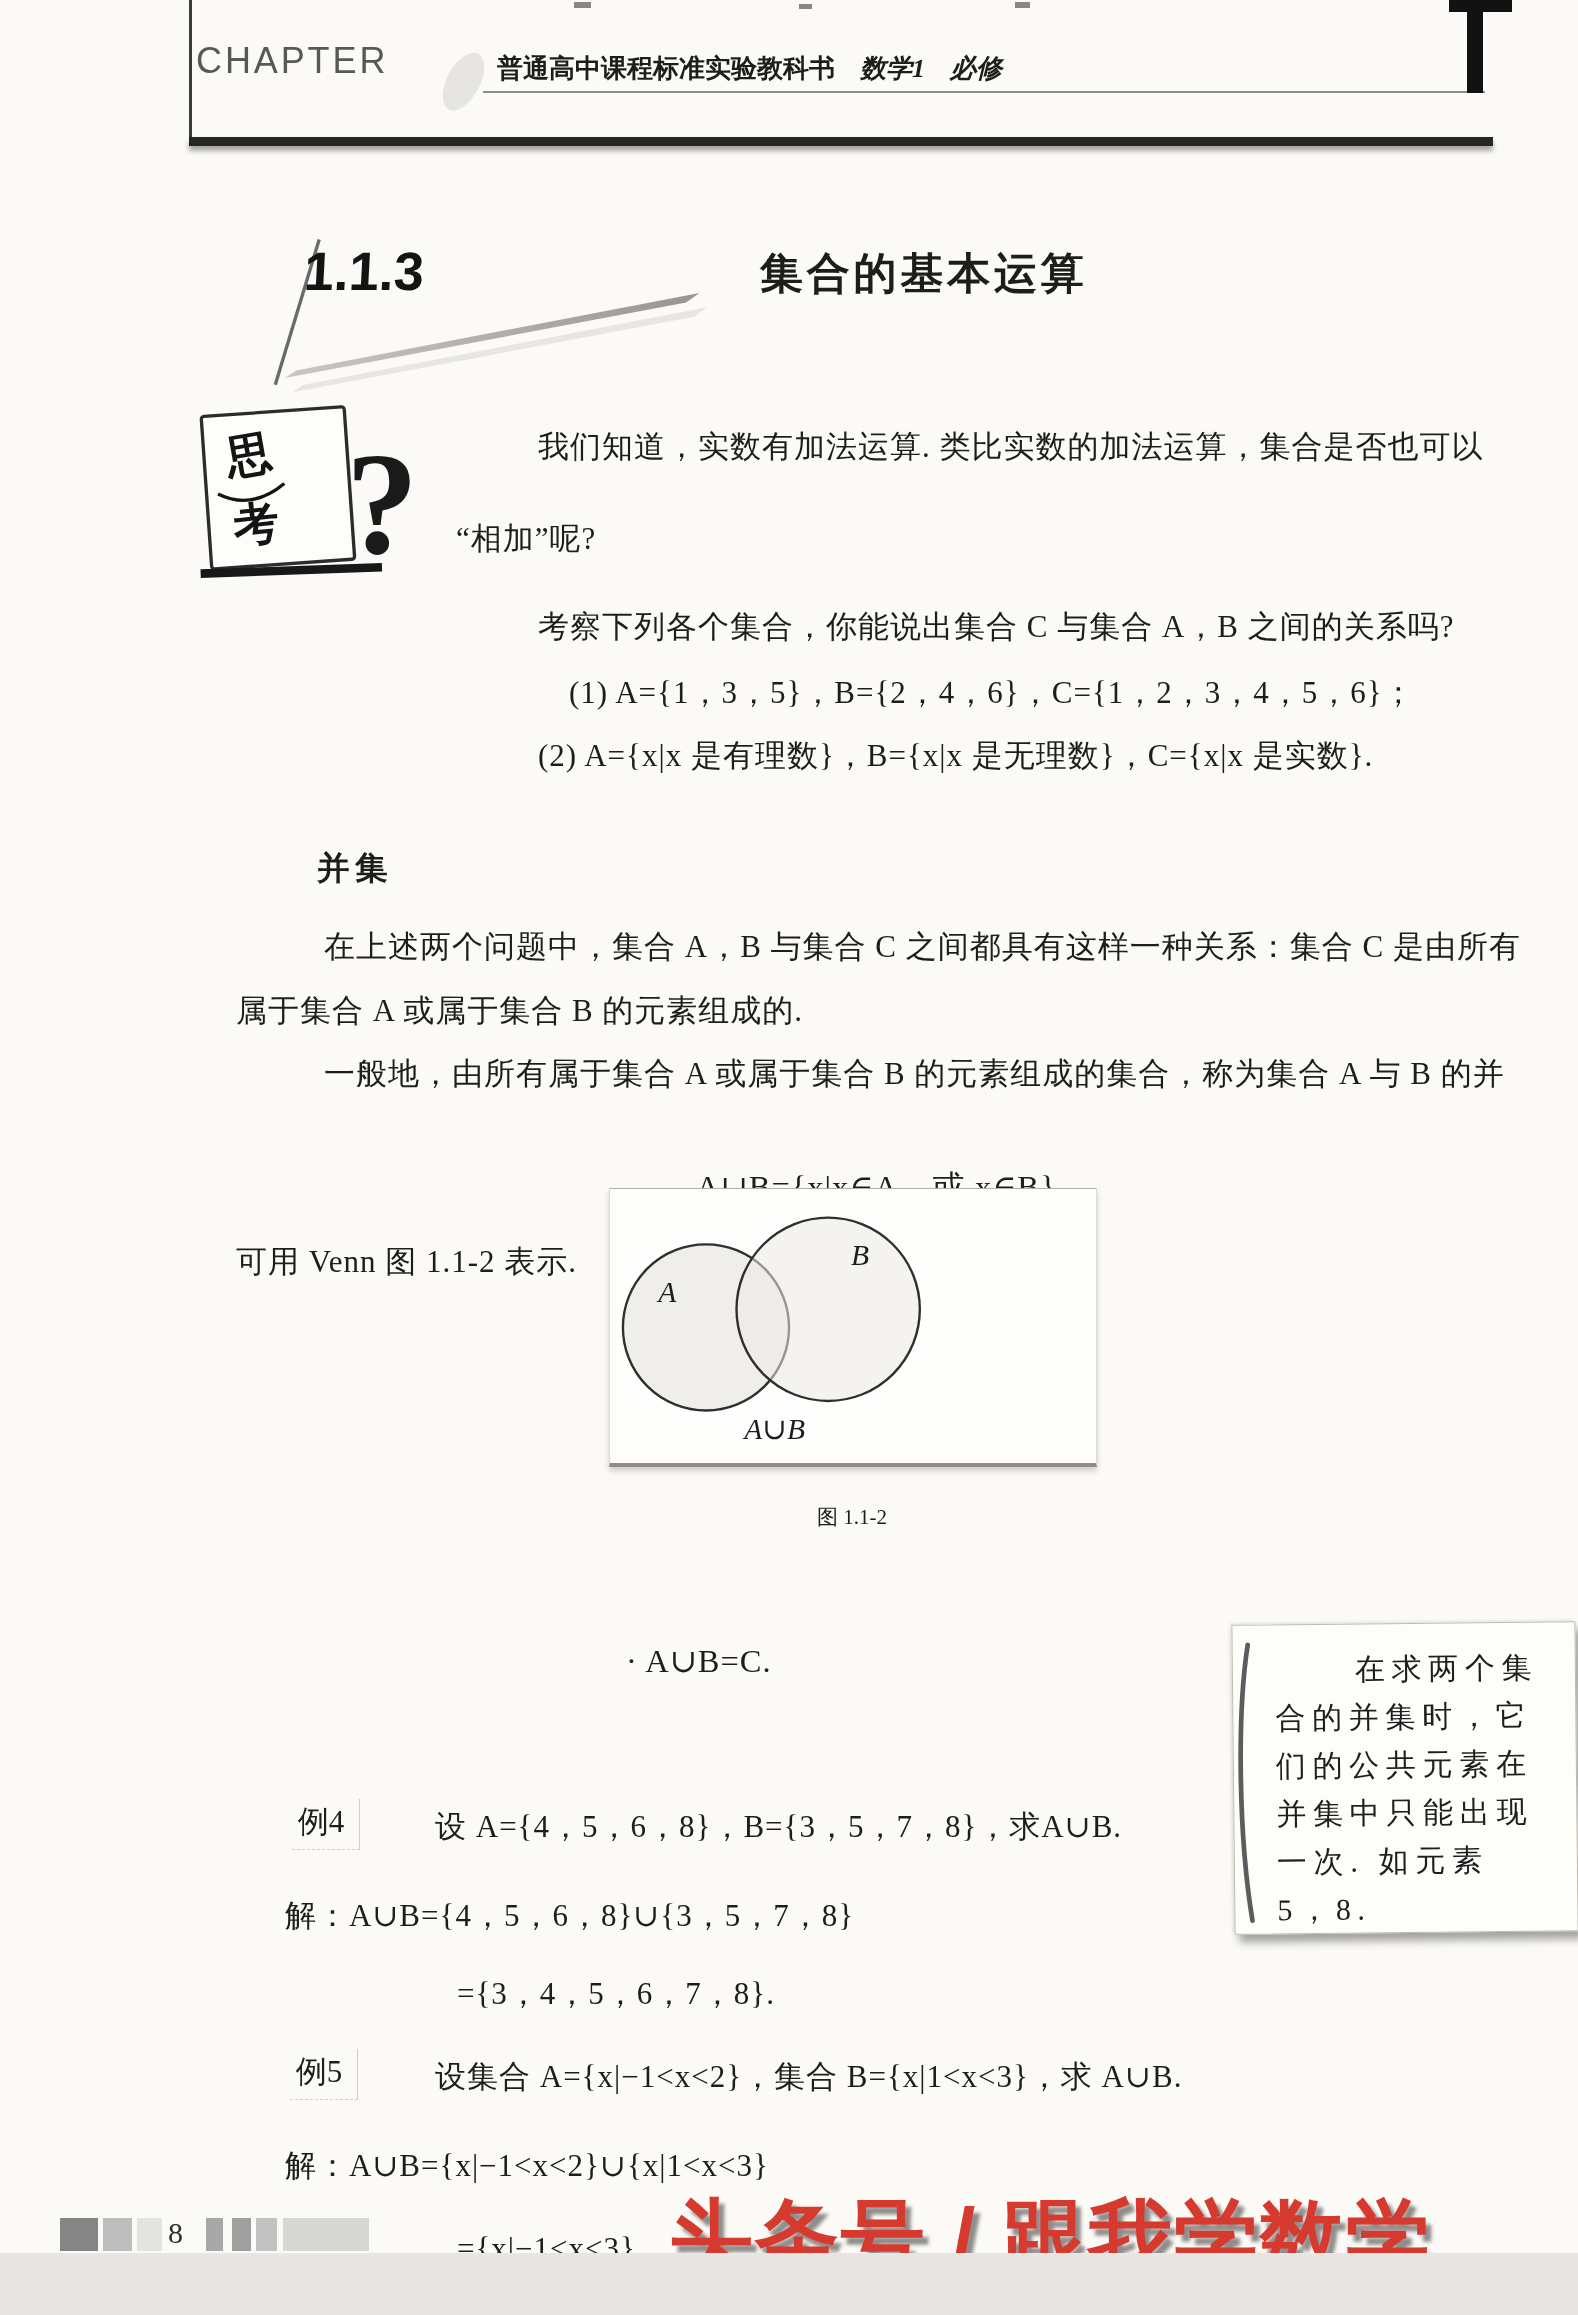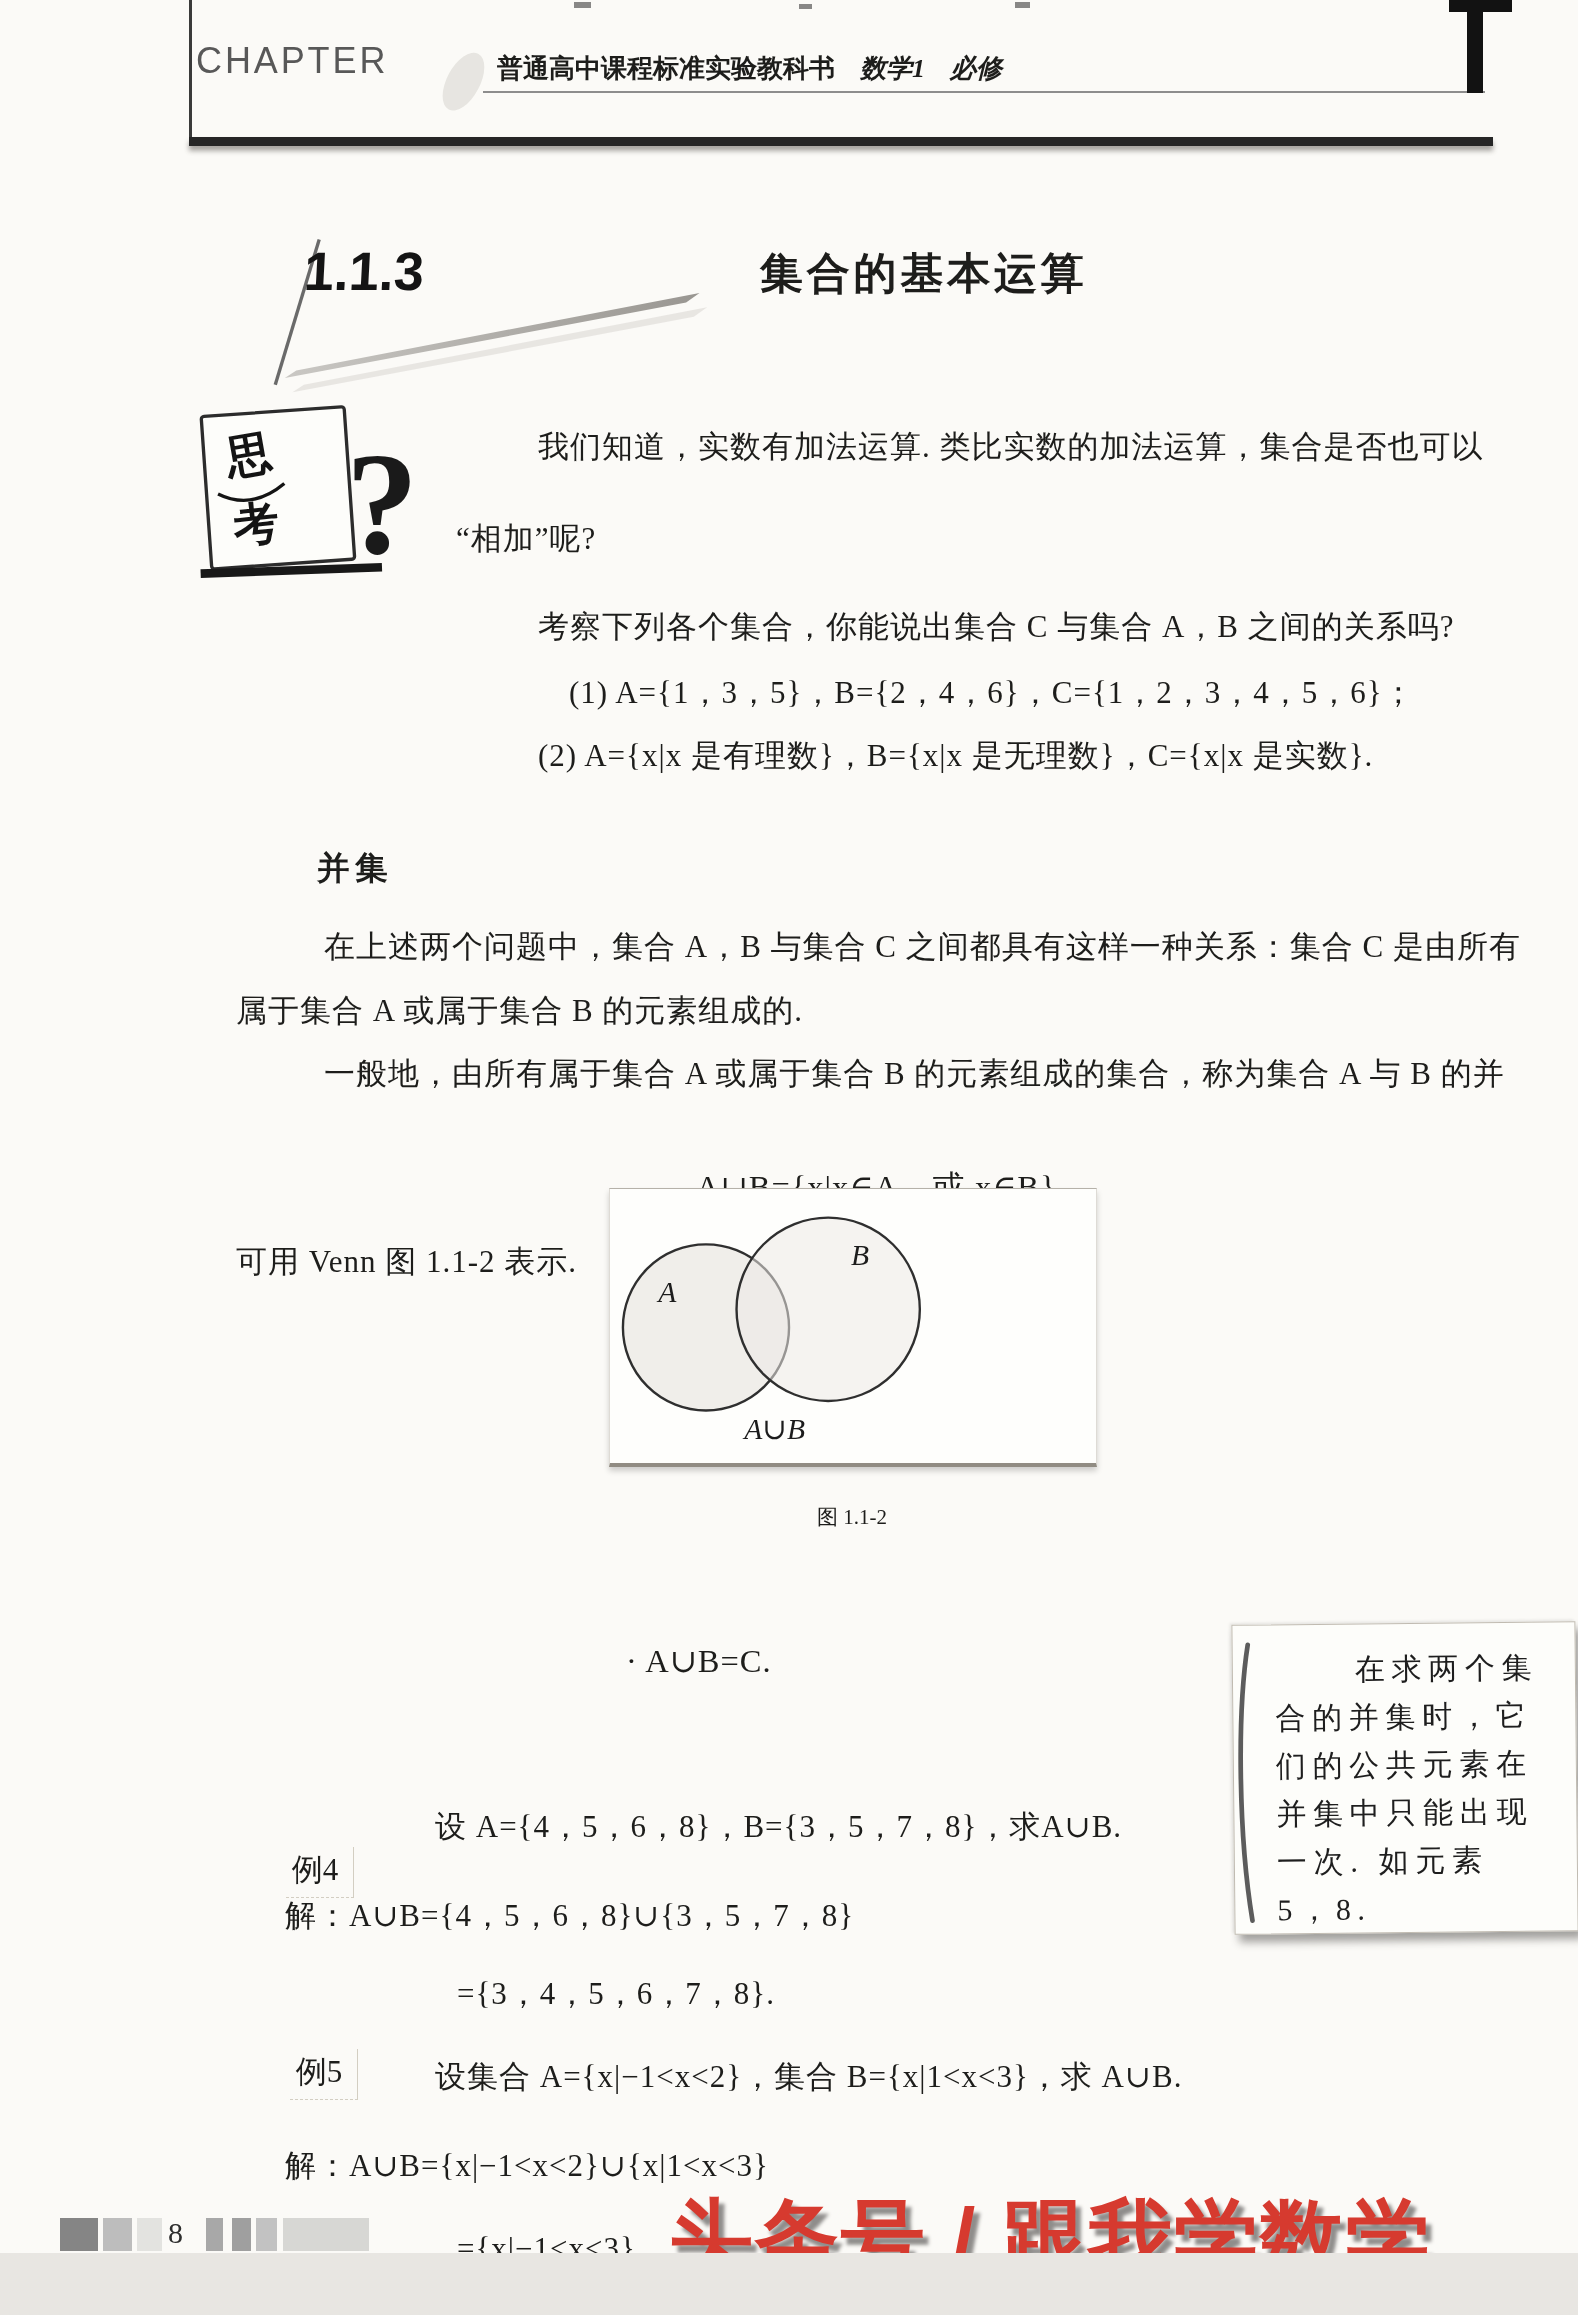--- a/index.html
+++ b/index.html
@@ -119,21 +119,21 @@
       <circle cx="228" cy="126" r="96" fill="#eceae5" fill-opacity=".55" stroke="#2f2f2f" stroke-width="2.5"></circle>
       <text x="50" y="118" font-size="31" font-style="italic" fill="#1c1c1c">A</text>
       <text x="252" y="80" font-size="31" font-style="italic" fill="#1c1c1c">B</text>
       <text x="140" y="262" font-size="31" font-style="italic" fill="#1c1c1c">A∪B</text>
     </svg>
   </div>
   <div class="abs fig-caption">图 1.1-2</div>
 
   <div class="abs body-text" style="left:626px;top:1642px;font-size:32.5px;">· A∪B=C.</div>
 
-  <div class="abs ex-label" style="left:286px;top:1799px;margin-top:48px;">例4</div>
+  <div class="abs ex-label" style="left:292px;top:1799px;">例4</div>
   <div class="abs body-text" style="left:435px;top:1806px;">设 A={4，5，6，8}，B={3，5，7，8}，求A∪B.</div>
   <div class="abs body-text" style="left:285px;top:1895px;">解：A∪B={4，5，6，8}∪{3，5，7，8}</div>
   <div class="abs body-text" style="left:457px;top:1973px;">={3，4，5，6，7，8}.</div>
 
   <div class="abs margin-note">
     <svg class="abs" style="left:0;top:9.6px;" width="34" height="296" viewBox="0 0 36 310">
       <path d="M 16 8 C 4 80, 4 210, 18 300" stroke="#3f3f3f" stroke-width="5" fill="none" stroke-linecap="round" opacity=".85"></path>
     </svg>
     <div class="note-text">
       <div class="first">在求两个集</div>

